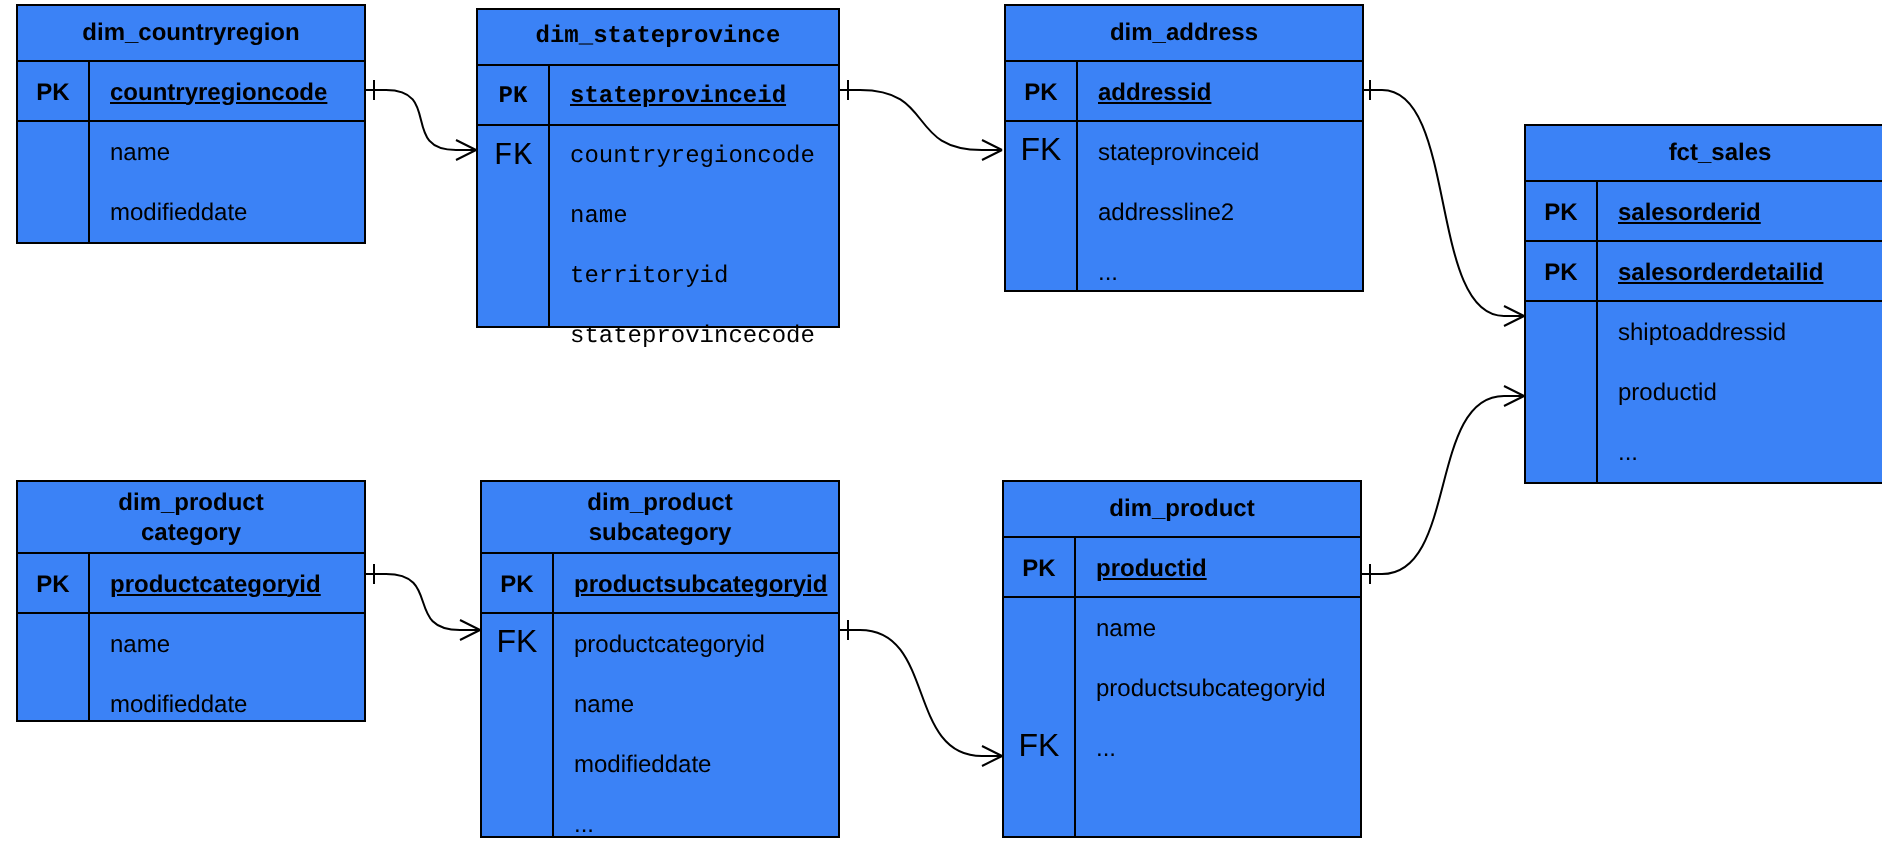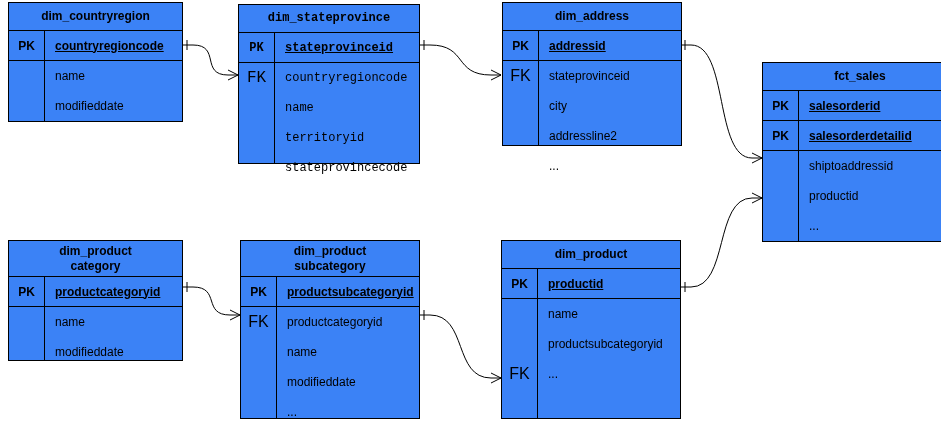--- a/index.html
+++ b/index.html
@@ -206,21 +206,20 @@
       </div>
       <div class="attr-block">
         <div class="gutter">
           <div class="gutter-cell">FK</div>
           <div class="gutter-cell"></div>
           <div class="gutter-cell"></div>
           <div class="gutter-cell"></div>
         </div>
         <div class="attr-col">
           <div class="attr-cell">stateprovinceid</div>
-          <div class="attr-cell">city</div>
           <div class="attr-cell">addressline2</div>
           <div class="attr-cell">...</div>
         </div>
       </div>
     </div>
     <div class="entity" style="left: 762px; top: 62px; width: 196px; height: 180px;">
       <div class="ent-title" style="height: 28px; flex: 0 0 28px;">fct_sales</div>
       <div class="key-row">
         <div class="gutter">PK</div>
         <div class="key-name">salesorderid</div>

